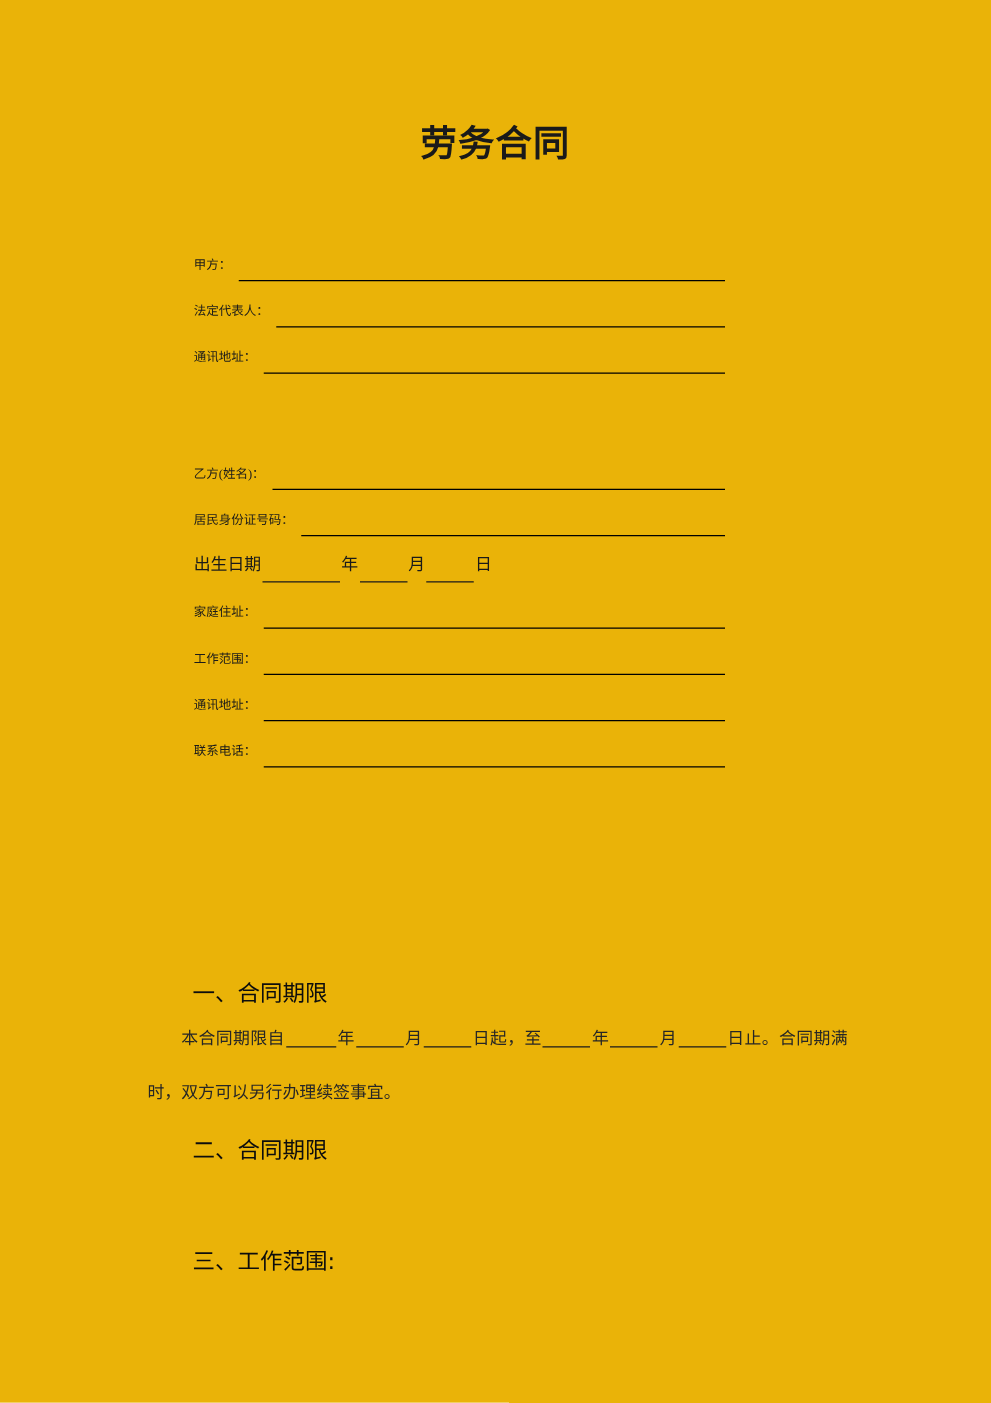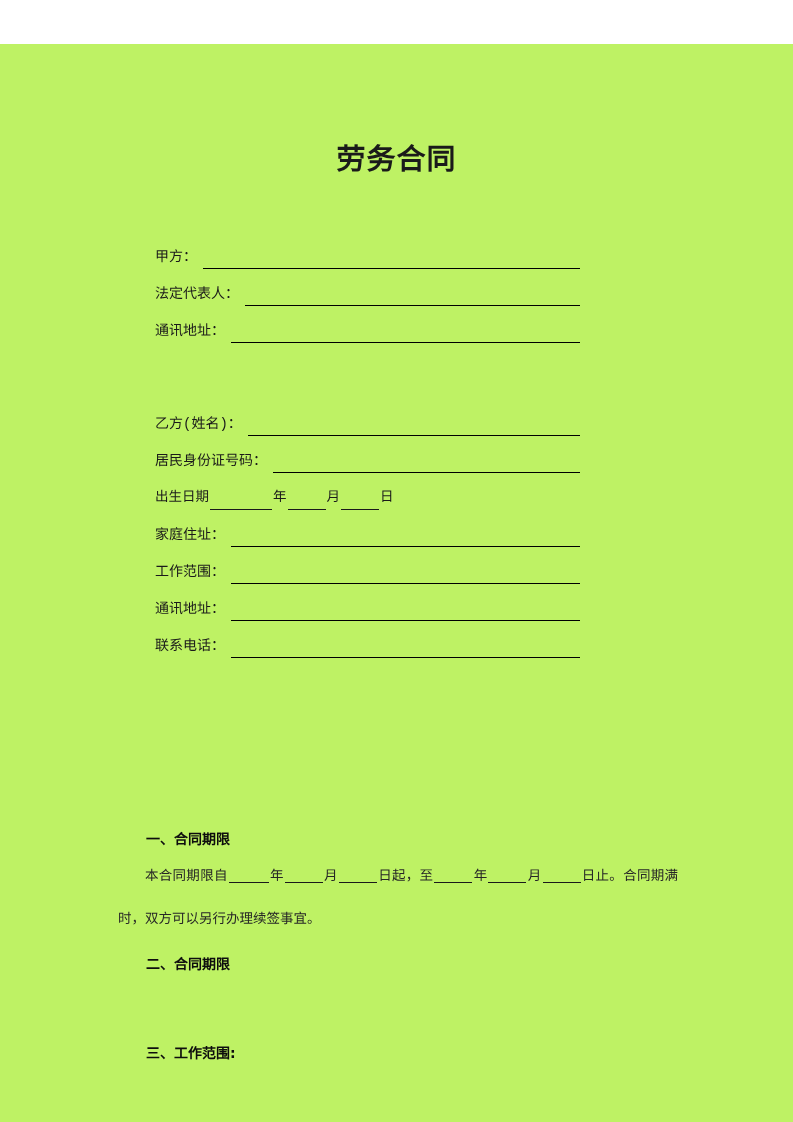--- a/index.html
+++ b/index.html
@@ -13,22 +13,21 @@
     height: 1122px;
     position: relative;
     font-family: "DejaVu Sans", "Liberation Sans", sans-serif;
     color: #000000;
     overflow: hidden;
   }
 
   .page {
     position: absolute;
     inset: 0;
-    background: #bef264;
-    margin-top: 44px;
+    background: #eab308;
   }
 
   
   .doc-title {
     position: absolute;
     left: 0;
     right: 0;
     top: 96px;
     text-align: center;
     font-size: 29px;
@@ -51,24 +50,24 @@
   .field-row {
     display: flex;
     align-items: flex-end;
     height: 37px;
     font-size: 13.5px;
     line-height: 20px;
     color: #262626;
   }
   .field-label {
     white-space: nowrap;
-    font-size: 14px;
+    font-size: 10px;
     color: #1a1a1a;
     padding-bottom: 2px;
-    font-family: Liberation Mono, monospace;
+    font-family: Liberation Serif, serif;
   }
   .field-rule {
     flex: 1 1 auto;
     border-bottom: 1.6px solid #000000;
     height: 15px;
     margin-left: 6px;
   }
 
   
   .field-row.inline-blanks {
@@ -103,22 +102,22 @@
     font-family: "DejaVu Sans", "Liberation Sans", sans-serif;
   }
   .para {
     text-indent: 2em;
     margin: 0;
     text-align: justify;
   }
   .section-heading {
     margin: 0;
     text-indent: 2em;
-    font-weight: bold;
-    font-size: 14px;
+    font-weight: normal;
+    font-size: 18px;
     color: #0d0d0d;
     font-family: "DejaVu Sans", "Liberation Sans", sans-serif;
   }
   .para .blank { vertical-align: -3px; }
 
   #preamble   { top: 688px; }
   #sec-1-head { top: 774px; }
   #sec-1-body { top: 810px; }
   #sec-2-head { top: 899px; }
   #sec-2-body { top: 938px; }

